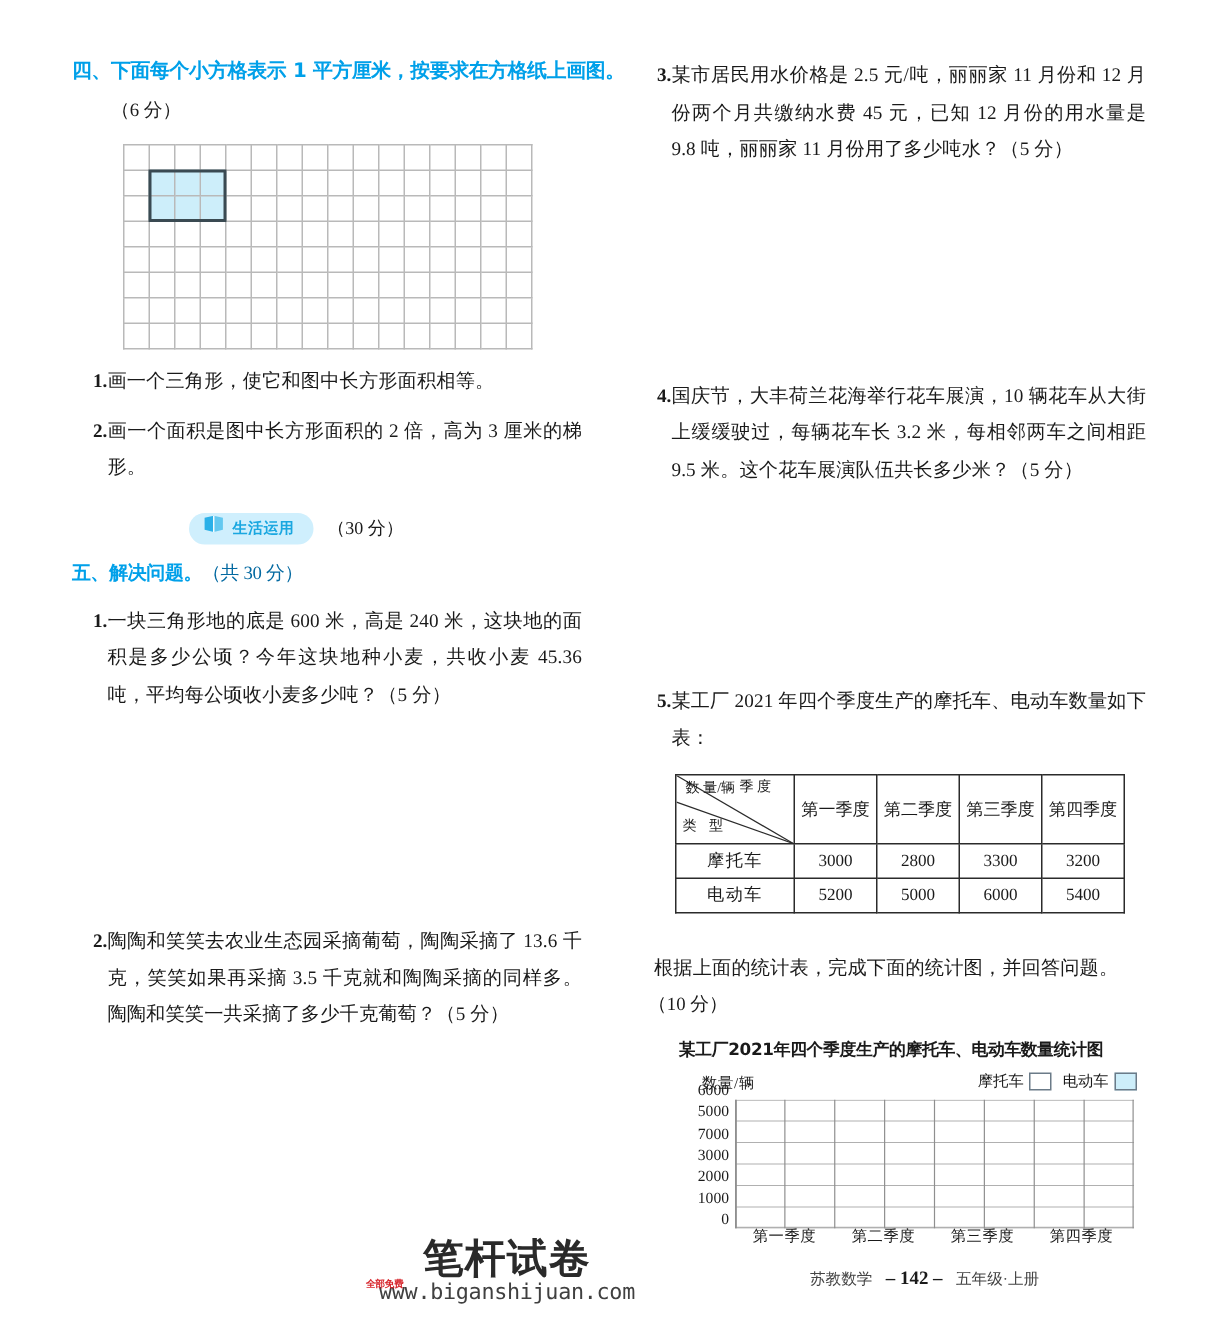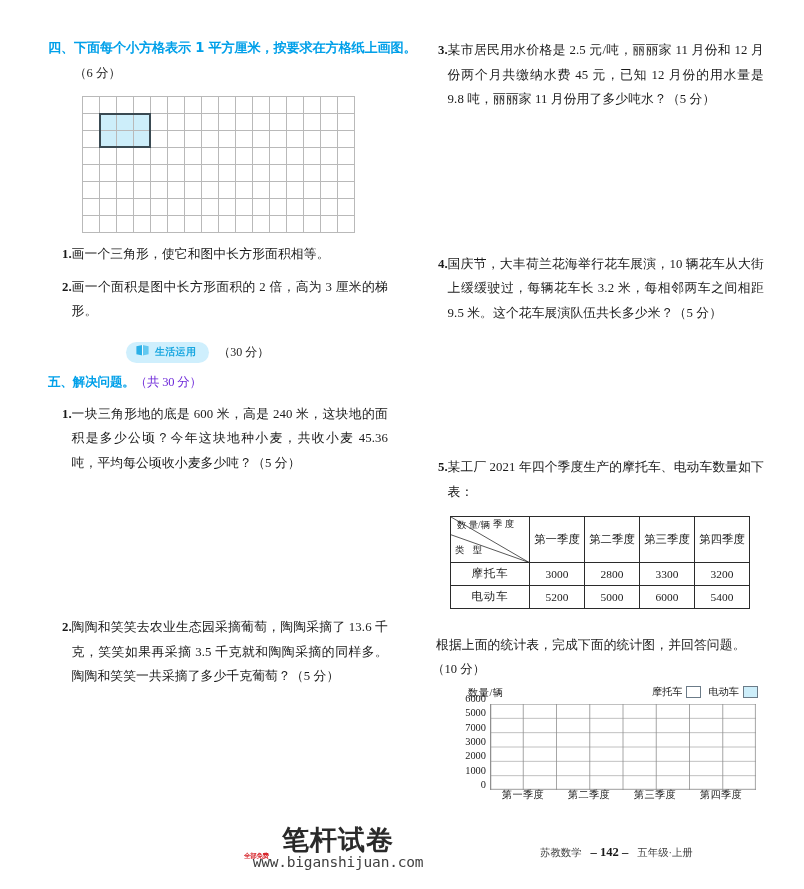--- a/index.html
+++ b/index.html
@@ -24,21 +24,21 @@
     color: #00a0e9;
     font-family: "DejaVu Sans", sans-serif;
     font-weight: bold;
     font-size: 13.2px;
     letter-spacing: -0.2px;
     line-height: 1.5;
     white-space: nowrap;
   }
   .sec-head.small { font-size: 12.6px; }
   .sec-head .pts {
-    color: #6d28d9;
+    color: #0369a1;
     font-family: "Liberation Serif", serif;
     font-weight: normal;
     font-size: 12.5px;
   }
 
   .pts-line {
     font-size: 12.5px;
     margin: 7px 0 0 26px;
     font-family: "Liberation Serif", serif;
   }
@@ -446,20 +446,21 @@
       </tbody>
         </table>
     </div>
 
     <div class="q" style="margin-top:24px">
       <span class="num" style="padding-left:12px"></span>
       <span class="body">根据上面的统计表，完成下面的统计图，并回答问题。</span>
     </div>
     <div class="pts-line" style="margin-left:8px;margin-top:4px">（10 分）</div>
 
+    <div class="chart-title">某工厂2021年四个季度生产的摩托车、电动车数量统计图</div>
 
     <div class="chart-area">
       <span class="axis-label">数量/辆</span>
 
       <div class="legend">
         <span class="item">
           <span>摩托车</span>
           <span class="sw m"></span>
         </span>
         <span class="item">

